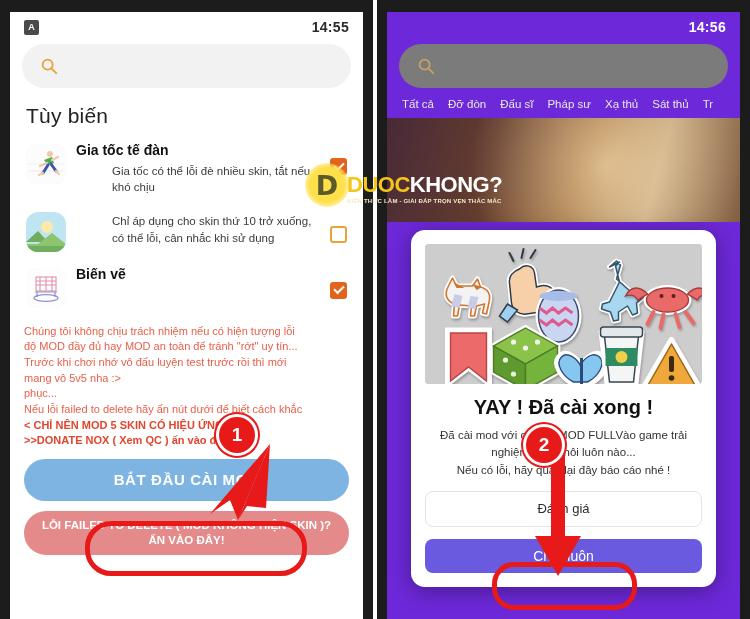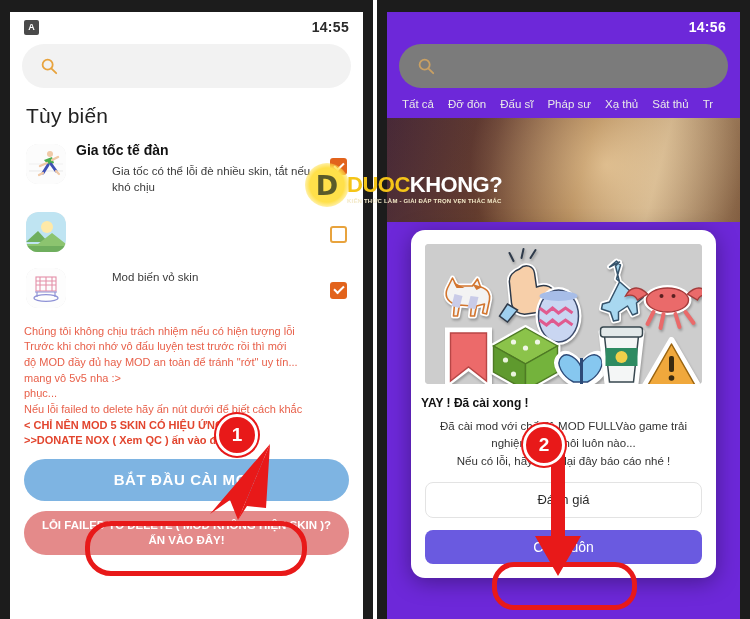--- a/index.html
+++ b/index.html
@@ -59,21 +59,21 @@
   .wm-d{width:44px;height:44px;border-radius:50%;background:radial-gradient(circle,#ffe04a 0%,#ffe04a 55%,rgba(255,224,74,.35) 75%,rgba(255,224,74,0) 100%);display:flex;align-items:center;justify-content:center;color:#5a5a2a;font-size:27px;font-weight:bold;font-family:"DejaVu Sans",sans-serif;}
   .wm-txt{margin-left:-2px;}
   .wm-main{font-size:22px;font-weight:bold;letter-spacing:-.5px;line-height:1;margin-top:8px;}
   .wm-main .y{color:#f5c518;}
   .wm-main .w{color:#ffffff;}
   .wm-sub{font-size:6px;color:#f3e9c8;letter-spacing:.2px;margin-top:2px;font-weight:bold;}
 
   
   .dialog{position:absolute;left:24px;top:218px;width:305px;background:#ffffff;border-radius:14px;box-shadow:0 4px 22px rgba(0,0,0,.35);overflow:hidden;}
   .dlg-art{margin:14px 14px 0 14px;height:140px;border-radius:4px;background:#cfcfcf;position:relative;overflow:hidden;}
-  .dlg-h{text-align:left;font-size:12px;font-weight:bold;color:#111;margin:12px 10px 0 10px;}
+  .dlg-h{text-align:center;font-size:20px;font-weight:bold;color:#111;margin:12px 10px 0 10px;}
   .dlg-p{text-align:center;font-size:11.5px;color:#333;line-height:1.5;margin:8px 14px 0 14px;}
   .dlg-btn{margin:12px 14px 0 14px;height:34px;border-radius:8px;display:flex;align-items:center;justify-content:center;font-size:13px;}
   .dlg-btn-ghost{border:1px solid #e3e3e3;color:#2b2b2b;background:#fff;}
   .dlg-btn-primary{background:#6c5ce7;color:#ffffff;font-size:14px;margin-bottom:14px;background:#6a5ae0;}
 
   
   .st{position:absolute;filter:drop-shadow(1px 2px 1px rgba(0,0,0,.25));}
   .ring{position:absolute;border:5px solid #e81919;border-radius:26px;z-index:55;pointer-events:none;}
   .badge{position:absolute;width:36px;height:36px;border-radius:50%;background:#e81919;border:3px solid #ffffff;box-shadow:0 0 0 2px #e81919;display:flex;align-items:center;justify-content:center;color:#fff;font-size:19px;font-weight:bold;z-index:62;}
   .arrowsvg{position:absolute;z-index:58;}
@@ -129,50 +129,51 @@
           <div class="row-ico">
             <svg viewBox="0 0 40 40" width="40" height="40">
               <rect width="40" height="40" rx="12" fill="#bfe4f2"></rect>
               <circle cx="21" cy="15" r="6" fill="#ffe9a8"></circle>
               <path d="M0 30 L12 19 L22 30 Z" fill="#6fae5e"></path>
               <path d="M12 32 L26 21 L40 32 L40 40 L0 40 L0 32 Z" fill="#8cc46f"></path>
               <rect y="34" width="40" height="6" fill="#6fae5e"></rect>
             </svg>
           </div>
           <div class="row-body">
+            <div class="row-desc">Chỉ áp dụng cho skin thứ 10 trở xuống, có thể lỗi, cân nhắc khi sử dụng</div>
           </div>
           <div class="chk off"></div>
         </div>
 
         <div class="row">
           <div class="row-ico">
             <svg viewBox="0 0 40 40" width="40" height="40">
               <rect width="40" height="40" rx="12" fill="#fdfdfd"></rect>
               <g stroke="#e48fa8" stroke-width="1.1" fill="none">
                 <rect x="10" y="9" width="20" height="14"></rect>
                 <path d="M10 13h20M10 17h20M14 9v14M20 9v14M26 9v14"></path>
               </g>
               <g stroke="#8f93d6" stroke-width="1.2" fill="none">
                 <path d="M9 24h22"></path>
                 <path d="M11 24v5M29 24v5"></path>
                 <ellipse cx="20" cy="30" rx="12" ry="3.4"></ellipse>
               </g>
             </svg>
           </div>
           <div class="row-body">
-            <div class="row-desc">Mod biến vỏ skin</div>
+            <div class="row-title">Biến vẽ</div>
           </div>
           <div class="chk on"></div>
         </div>
       </div>
 
       <div class="warn">
         <div>Chúng tôi không chịu trách nhiệm nếu có hiện tượng lỗi</div>
+        <div>độ MOD đầy đủ hay MOD an toàn để tránh "rớt" uy tín...</div>
         <div>Trước khi chơi nhớ vô đấu luyện test trước rồi thì mới</div>
-        <div>độ MOD đầy đủ hay MOD an toàn để tránh "rớt" uy tín...</div>
         <div>mang vô 5v5 nha :&gt;</div>
         <div>phục...</div>
         <div>Nếu lỗi failed to delete hãy ấn nút dưới để biết cách khắc</div>
         <div class="strong">&lt; CHỈ NÊN MOD 5 SKIN CÓ HIỆU ỨNG &gt;</div>
         <div class="strong">&gt;&gt;DONATE NOX ( Xem QC ) ấn vào đây &lt;&lt;</div>
       </div>
 
       <div class="btn btn-blue">BẮT ĐẦU CÀI MOD</div>
       <div class="btn btn-pink">LỖI FAILED TO DELETE ( MOD KHÔNG HIỆN SKIN )? ẤN VÀO ĐÂY!</div>
     </div>

